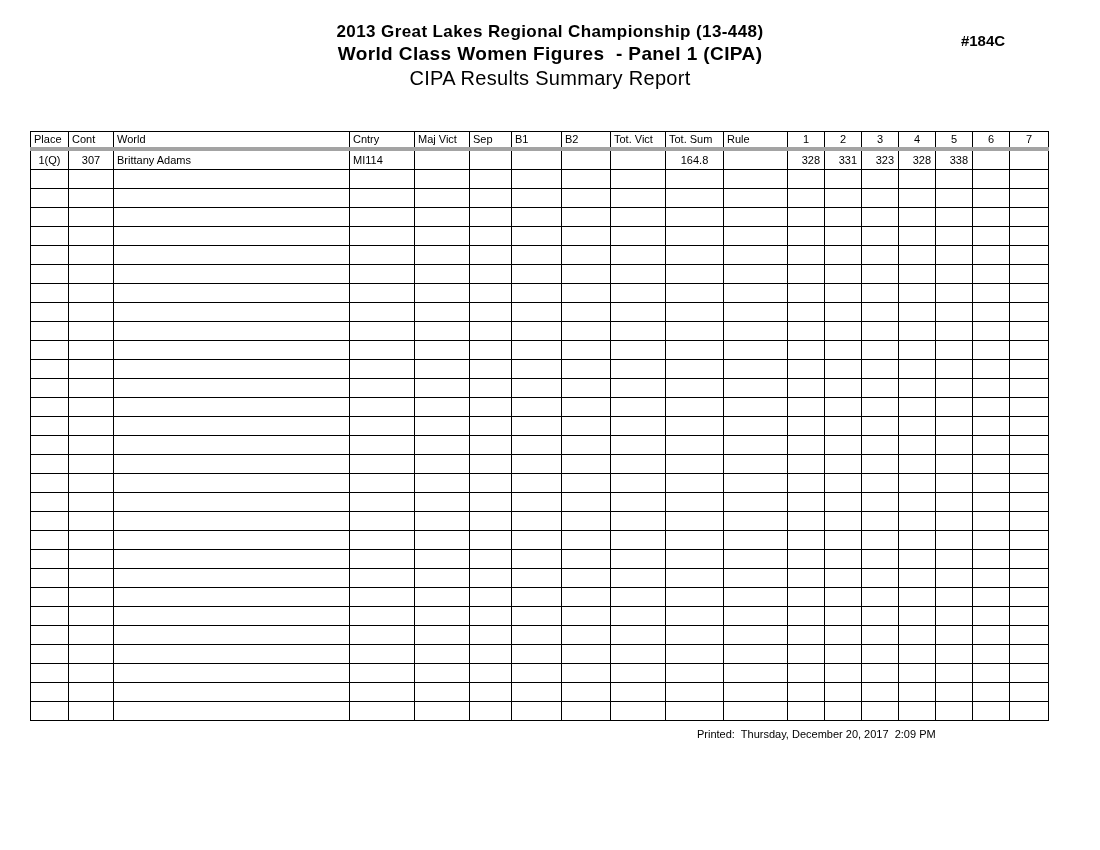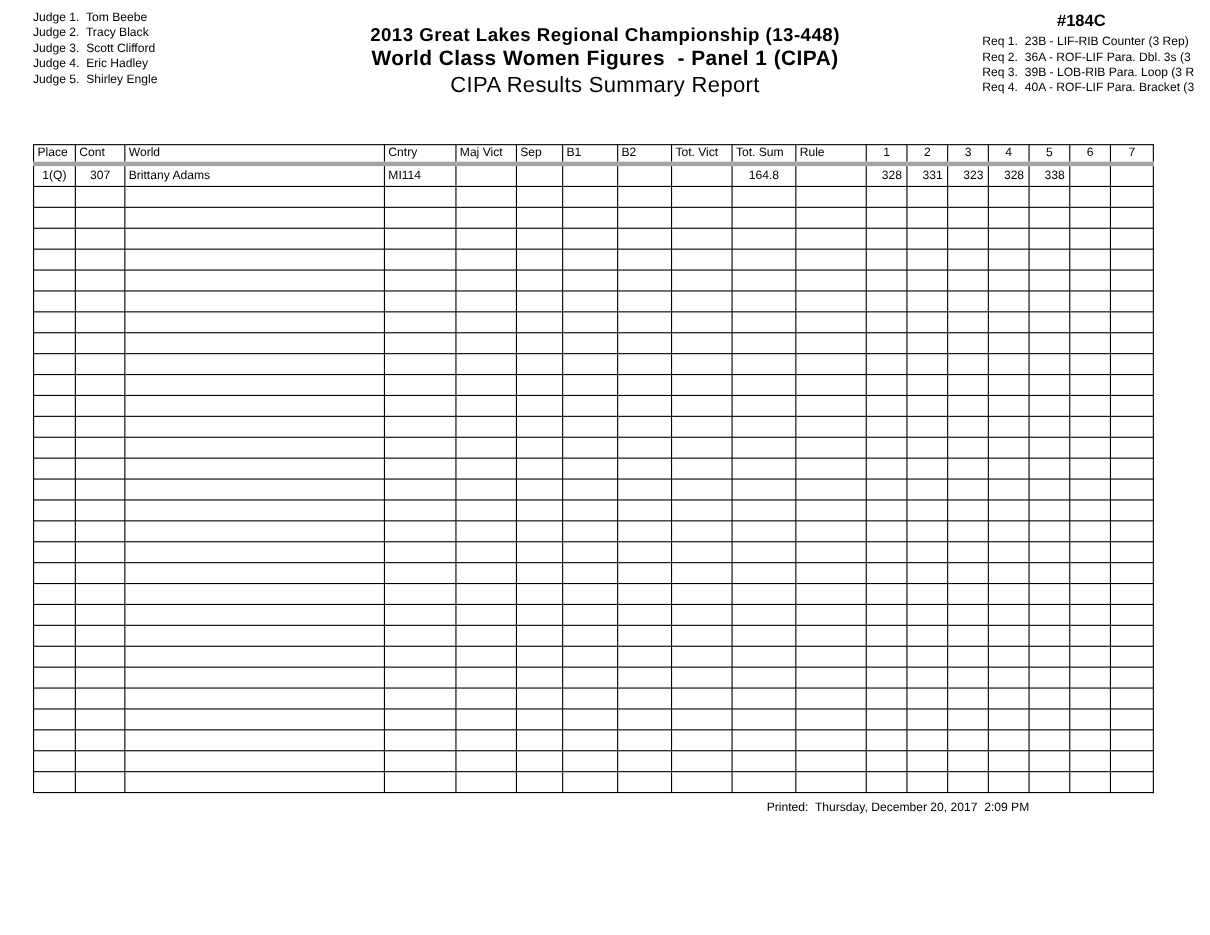--- a/index.html
+++ b/index.html
@@ -33,21 +33,21 @@
   }
   .t1 { font-size: 17px; font-weight: bold; line-height: 20px; letter-spacing: 0.4px; white-space: pre; }
   .t2 { font-size: 15px; font-weight: normal; line-height: 19px; letter-spacing: 0.3px; white-space: pre; margin-top: 2px; }
   .t3 { font-size: 19px; font-weight: bold; line-height: 22px; letter-spacing: 0.4px; white-space: pre; margin-top: 1px; text-align: center; }
   .t4 { font-size: 20px; font-weight: normal; line-height: 20px; letter-spacing: 0.3px; white-space: pre; margin-top: 3px; }
 
   
   .event-block {
     position: absolute;
     left: 893px;
-    top: 11px;
+    top: 32px;
     font-size: 11px;
   }
   .evnum {
     width: 180px;
     text-align: center;
     font-size: 15px;
     font-weight: bold;
     line-height: 18px;
     margin-bottom: 2px;
   }
@@ -91,36 +91,29 @@
     font-size: 11px;
     line-height: 13px;
     white-space: pre;
   }
 </style>
 </head>
 <body>
 
 <div class="page">
 
-  <div class="judges"><div>Judge 1.  Tom Beebe</div><div>Judge 2.  Tracy Black</div><div>Judge 3.  Scott Clifford</div><div>Judge 4.  Eric Hadley</div><div>Judge 5.  Shirley Engle</div></div>
 
   <div class="title-block">
     <div class="t1">2013 Great Lakes Regional Championship (13-448)</div>
     <div class="t3">World Class Women Figures  - Panel 1 (CIPA)</div>
     <div class="t4">CIPA Results Summary Report</div>
   </div>
 
   <div class="event-block">
     <div class="evnum">#184C</div>
-    <div>
-        <div class="req-line">Req 1.  23B - LIF-RIB Counter (3 Rep)</div>
-        <div class="req-line">Req 2.  36A - ROF-LIF Para. Dbl. 3s (3</div>
-        <div class="req-line">Req 3.  39B - LOB-RIB Para. Loop (3 R</div>
-        <div class="req-line">Req 4.  40A - ROF-LIF Para. Bracket (3</div>
-      </div>
   </div>
 
   <table class="results">
     <colgroup>
         <col style="width: 38px;">
         <col style="width: 45px;">
         <col style="width: 236px;">
         <col style="width: 65px;">
         <col style="width: 55px;">
         <col style="width: 42px;">

